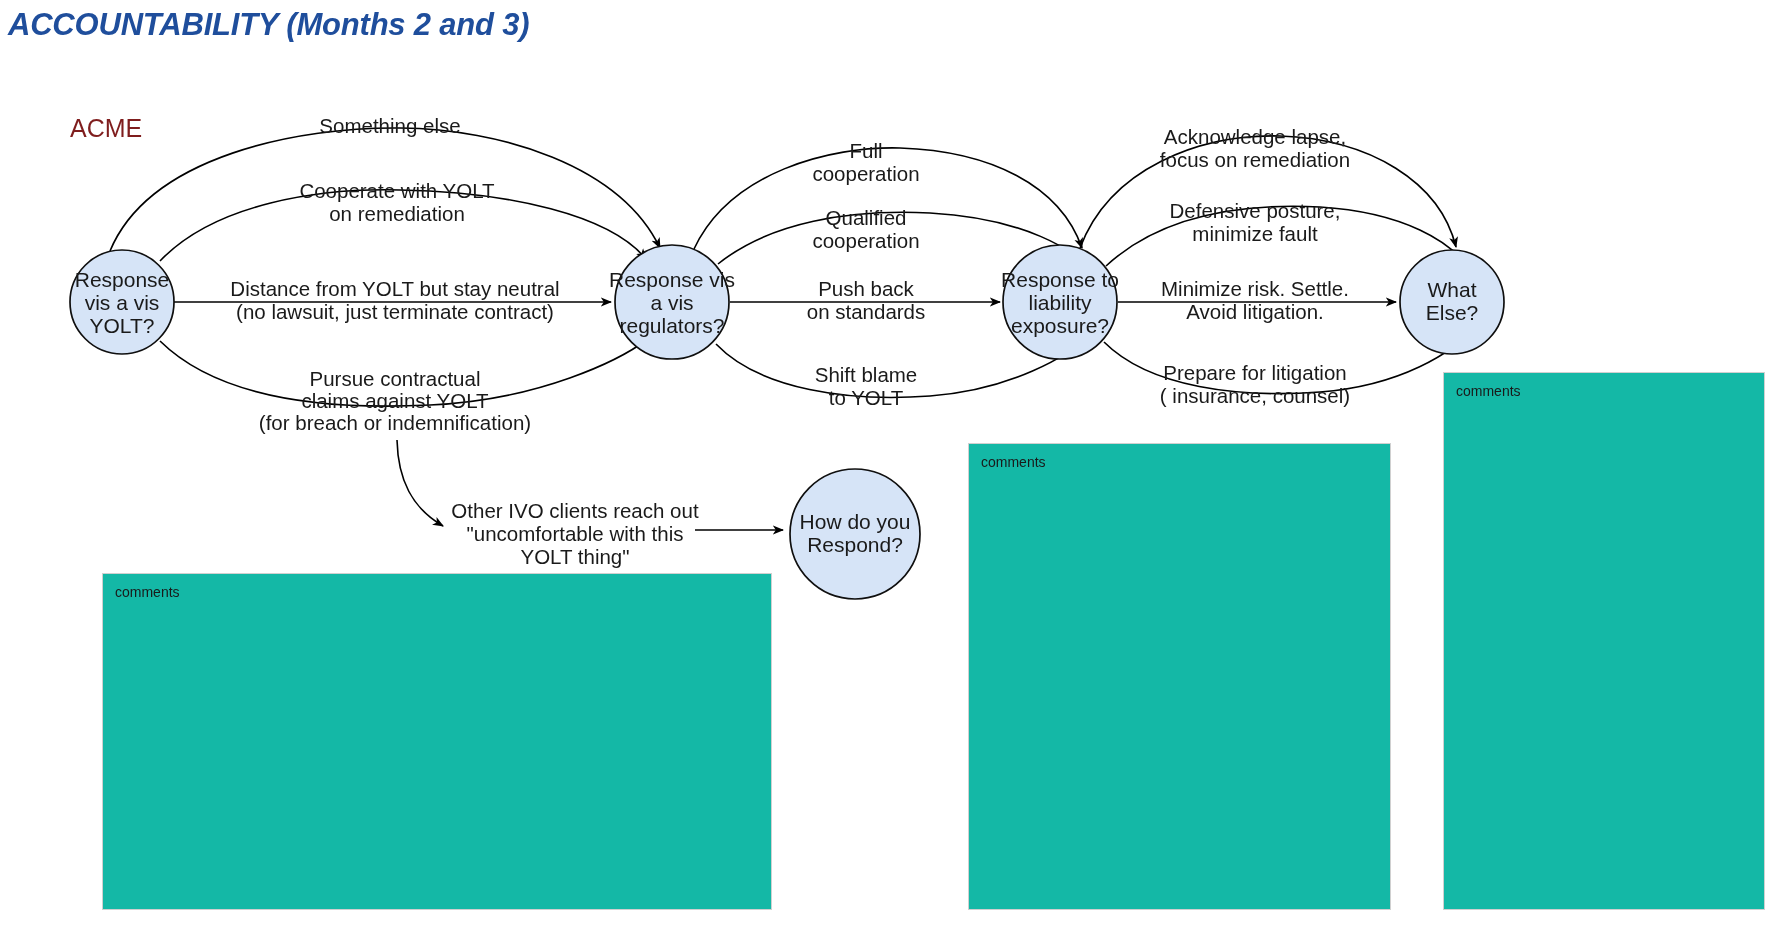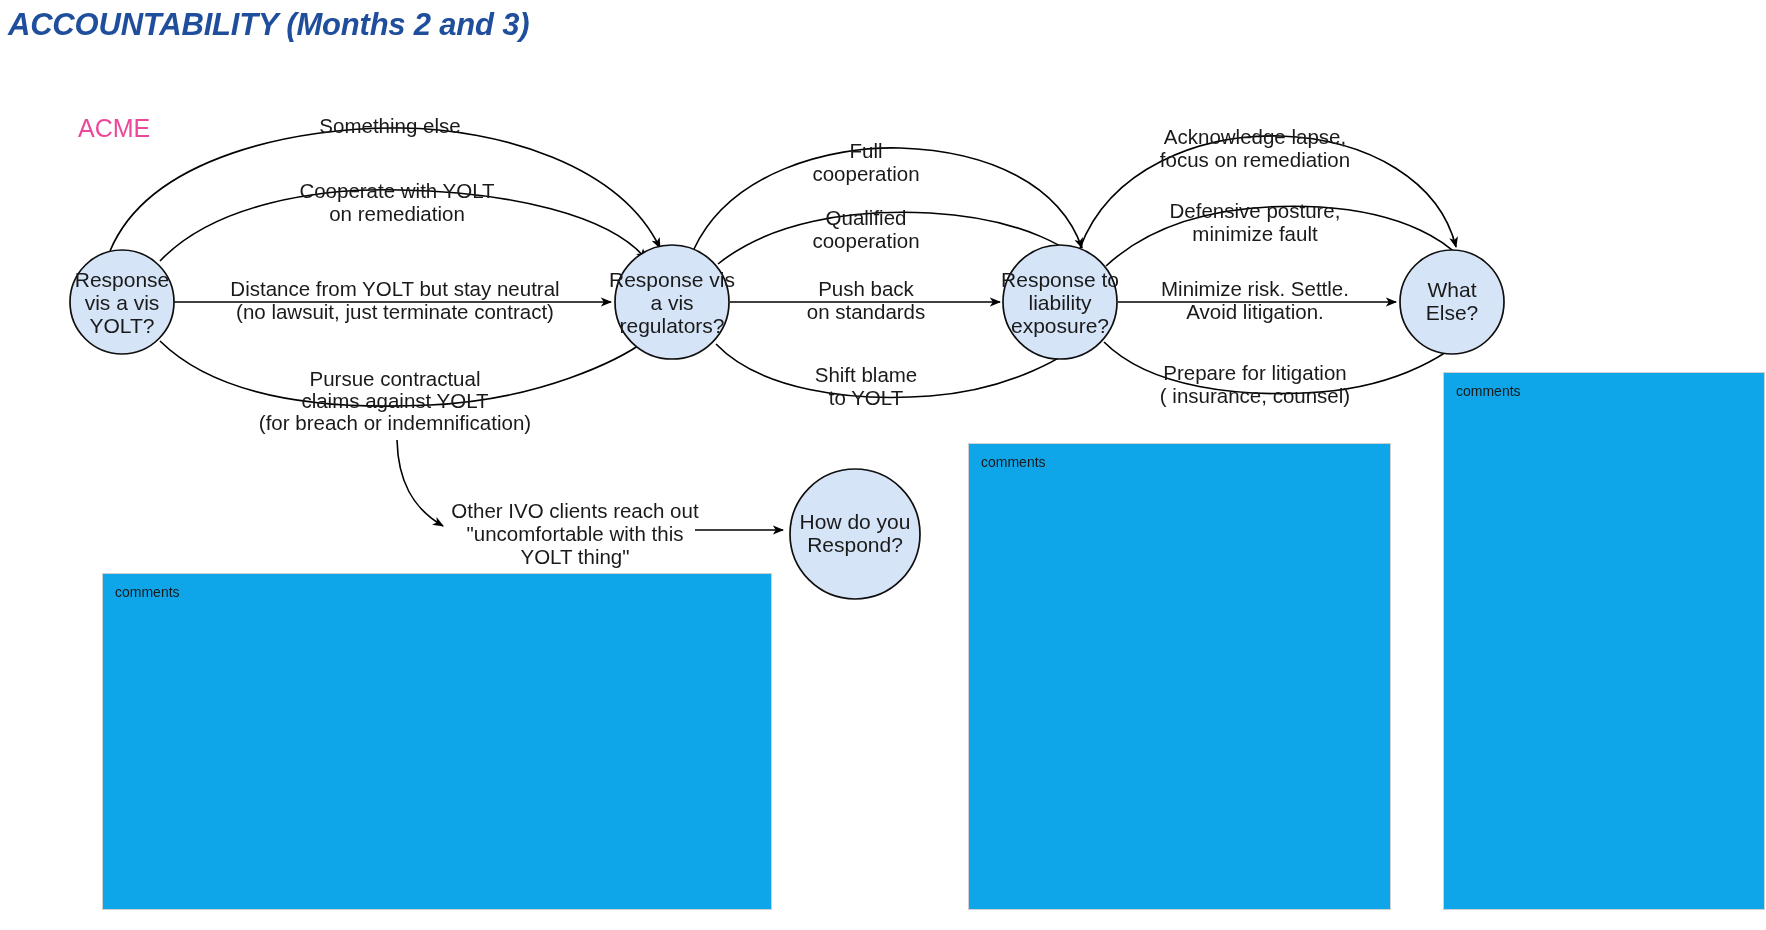--- a/index.html
+++ b/index.html
@@ -27,30 +27,30 @@
     font-family: "Liberation Sans", sans-serif;
     font-size: 31px;
     font-weight: bold;
     color: #1f4e9c;
     letter-spacing: -0.2px;
     white-space: nowrap;
     font-style: italic;
   }
   .org-label {
     position: absolute;
-    left: 78px;
+    left: 70px;
     top: 114px;
     font-family: "Liberation Sans", sans-serif;
     font-size: 25px;
-    color: #ec4899;
+    color: #7f1d1d;
     white-space: nowrap;
   }
   .comment-box {
     position: absolute;
-    background: #0ea5e9;
+    background: #14b8a6;
     border: 1px solid #d0d0d0;
     box-sizing: border-box;
   }
   .comment-box .cb-label {
     position: absolute;
     left: 12px;
     top: 10px;
     font-family: "Liberation Sans", sans-serif;
     font-size: 14px;
     color: #1a1a1a;

